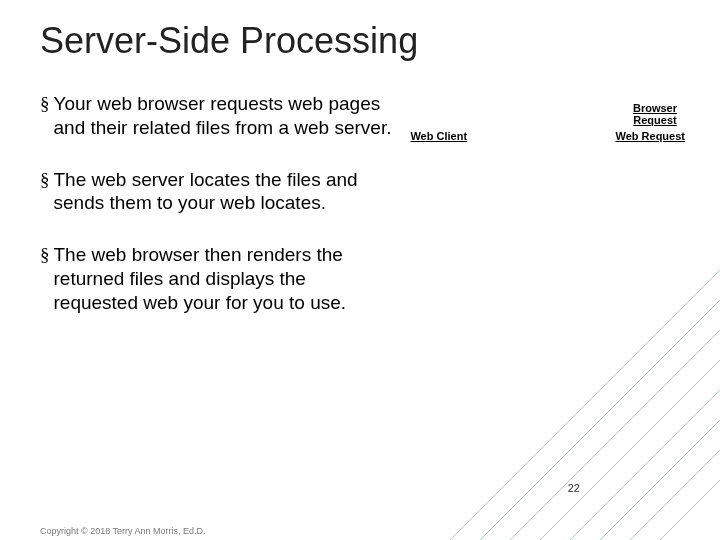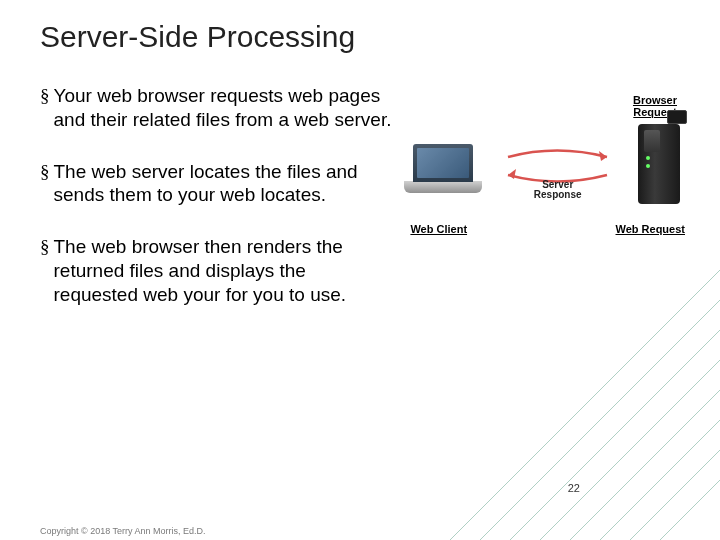--- a/index.html
+++ b/index.html
@@ -24,21 +24,21 @@
     width: 280px;
     height: 280px;
     pointer-events: none;
     opacity: 0.6;
   }
   .bg-lines line {
     stroke: #1e7b5a;
     stroke-width: 0.6;
   }
   .title {
-    font-size: 30px;
+    font-size: 36px;
     font-weight: 400;
     color: #222;
     margin-bottom: 30px;
     font-family: "Trebuchet MS", "Segoe UI", sans-serif;
   }
   .content {
     display: flex;
     gap: 10px;
   }
   .bullets {
@@ -223,39 +223,20 @@
       <div class="bullet">
         <span class="bullet-marker">§</span>
         <span class="bullet-text">The web browser then renders the returned files and displays the requested web your for you to use.</span>
       </div>
     </div>
 
     <div class="diagram">
       <div class="diagram-labels-top">
         <div class="label-browser-request">Browser<br>Request</div>
       </div>
-      <div class="diagram-row">
-        <div class="laptop">
-          <div class="laptop-screen"></div>
-          <div class="laptop-base"></div>
-        </div>
-        <div class="arrows">
-          <svg viewBox="0 0 115 60">
-            <path d="M 8 15 Q 57 2 107 15" fill="none" stroke="#d9534f" stroke-width="2.5"></path>
-            <polygon points="107,15 99,9 101,19" fill="#d9534f"></polygon>
-            <path d="M 107 33 Q 57 46 8 33" fill="none" stroke="#d9534f" stroke-width="2.5"></path>
-            <polygon points="8,33 16,27 14,37" fill="#d9534f"></polygon>
-          </svg>
-          <div class="label-server-response">Server<br>Response</div>
-        </div>
-        <div class="server">
-          <div class="server-monitor"></div>
-          <div class="server-tower"></div>
-        </div>
-      </div>
       <div class="diagram-labels-bottom">
         <span>Web Client</span>
         <span>Web Request</span>
       </div>
     </div>
 
   </div>
 
   <div class="page-num">22</div>
   <div class="copyright">Copyright © 2018 Terry Ann Morris, Ed.D.</div>

